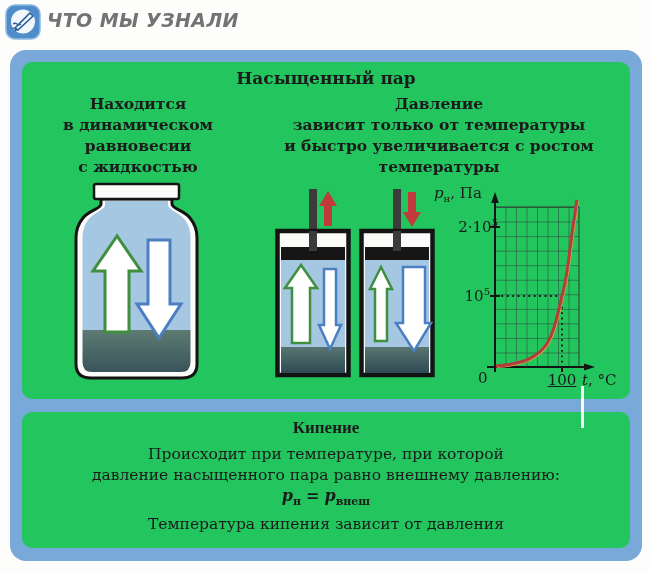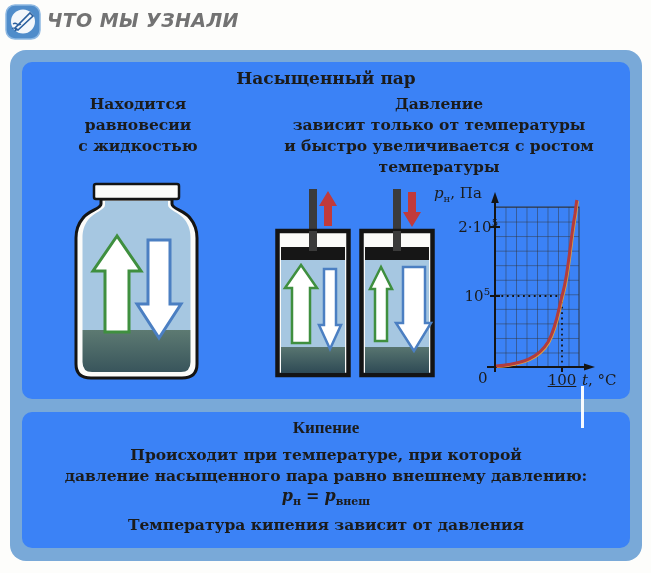--- a/index.html
+++ b/index.html
@@ -14,31 +14,31 @@
     position:absolute;left:47px;top:9px;
     font-family:"DejaVu Sans",sans-serif;font-style:italic;font-weight:bold;
     font-size:19px;letter-spacing:0.4px;color:#737373;
   }
   
   .frame{
     position:absolute;left:10px;top:50px;width:632px;height:511px;
     background:#79a9d8;border-radius:16px;
   }
   .whitebox{
-    position:absolute;left:12px;width:608px;background:#3b82f6;border-radius:10px;
+    position:absolute;left:12px;width:608px;background:#22c55e;border-radius:10px;
   }
   .box-top{top:12px;height:337px;}
   .box-bottom{top:362px;height:136px;}
   .box-title{
     position:absolute;left:0;width:100%;text-align:center;
     font-size:17px;font-weight:bold;
   }
   .txtblock{position:absolute;text-align:center;font-weight:bold;font-size:15.5px;line-height:21px;}
   .txtline{display:block;}
-  .centerline{position:absolute;left:0;width:100%;text-align:center;font-weight:bold;font-size:15.5px;}
+  .centerline{position:absolute;left:0;width:100%;text-align:center;font-weight:normal;font-size:15.5px;}
   .formula{font-size:16px;font-weight:bold;}
   .formula i{font-family:"DejaVu Serif",serif;}
   .formula sub{font-size:11px;font-weight:bold;}
   .formula .eq{padding:0 5px;}
   
   .graph-wrap{position:absolute;left:414px;top:124px;width:200px;height:212px;}
   .g-label{position:absolute;font-size:15px;white-space:nowrap;}
   .g-label i{font-family:"DejaVu Serif",serif;}
   .g-label sub{font-size:10px;}
   .g-label sup{font-size:10px;}
@@ -66,20 +66,21 @@
 </div>
 <div class="hdr-title">ЧТО МЫ УЗНАЛИ</div>
 
 <div class="frame">
 
   <div class="whitebox box-top">
     <div class="box-title" style="top:6px;">Насыщенный пар</div>
 
     <div class="txtblock" style="left:2px;top:31px;width:228px;">
       <span class="txtline">Находится</span>
+      <span class="txtline">в динамическом</span>
       <span class="txtline">равновесии</span>
       <span class="txtline">с жидкостью</span>
     </div>
 
     <div class="txtblock" style="left:228px;top:31px;width:378px;">
       <span class="txtline">Давление</span>
       <span class="txtline">зависит только от температуры</span>
       <span class="txtline">и быстро увеличивается с ростом</span>
       <span class="txtline">температуры</span>
     </div>

